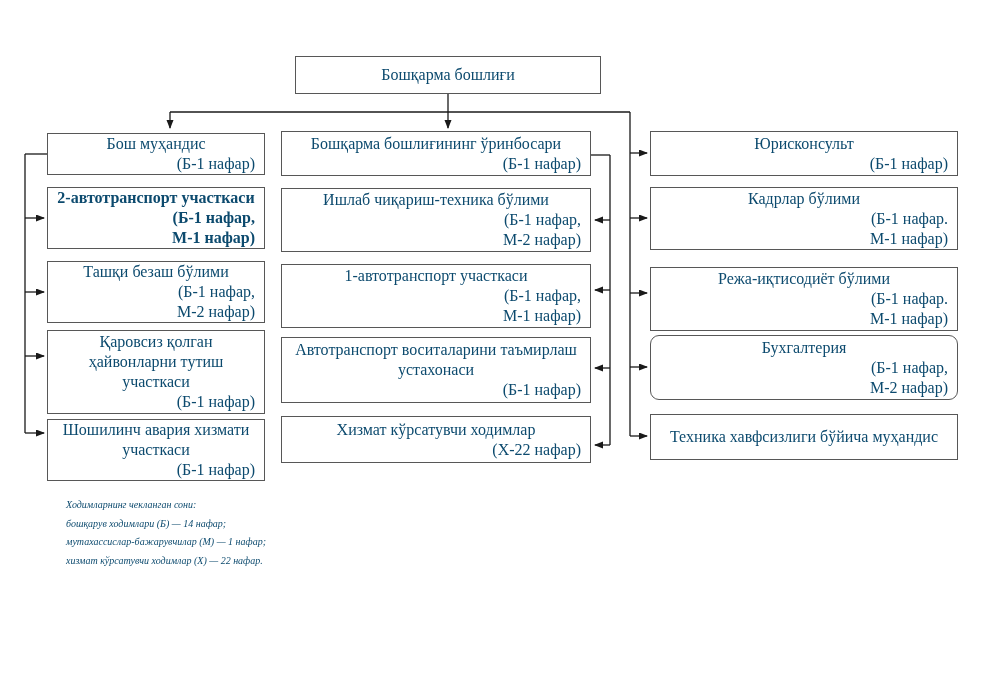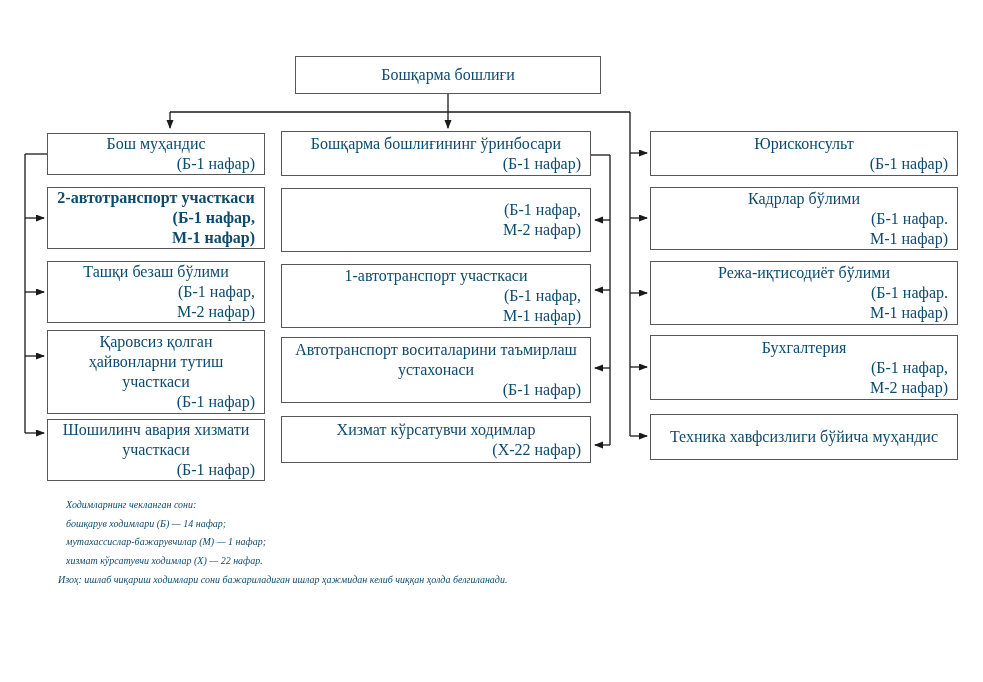--- a/index.html
+++ b/index.html
@@ -82,20 +82,21 @@
   <div class="box" style="left:47px;top:419px;width:218px;height:62px;">
     <div class="title">Шошилинч авария хизмати участкаси</div>
     <div class="staff">(Б-1 нафар)</div>
   </div>
 
   <div class="box" style="left:281px;top:131px;width:310px;height:45px;">
     <div class="title">Бошқарма бошлиғининг ўринбосари</div>
     <div class="staff">(Б-1 нафар)</div>
   </div>
   <div class="box" style="left:281px;top:188px;width:310px;height:64px;">
+    <div class="title">Ишлаб чиқариш-техника бўлими</div>
     <div class="staff">(Б-1 нафар,
 М-2 нафар)</div>
   </div>
   <div class="box" style="left:281px;top:264px;width:310px;height:64px;">
     <div class="title">1-автотранспорт участкаси</div>
     <div class="staff">(Б-1 нафар,
 М-1 нафар)</div>
   </div>
   <div class="box" style="left:281px;top:337px;width:310px;height:66px;">
     <div class="title">Автотранспорт воситаларини таъмирлаш устахонаси</div>
@@ -108,35 +109,34 @@
 
   <div class="box" style="left:650px;top:131px;width:308px;height:45px;">
     <div class="title">Юрисконсульт</div>
     <div class="staff">(Б-1 нафар)</div>
   </div>
   <div class="box" style="left:650px;top:187px;width:308px;height:63px;">
     <div class="title">Кадрлар бўлими</div>
     <div class="staff">(Б-1 нафар.
 М-1 нафар)</div>
   </div>
-  <div class="box" style="left:650px;top:261px;width:308px;height:64px;">
+  <div class="box" style="left:650px;top:267px;width:308px;height:64px;">
     <div class="title">Режа-иқтисодиёт бўлими</div>
     <div class="staff">(Б-1 нафар.
 М-1 нафар)</div>
   </div>
-  <div class="box" style="left:650px;top:335px;width:308px;height:65px;">
+  <div class="box" style="left:650px;top:335px;width:308px;height:65px;border-radius:9px;">
     <div class="title">Бухгалтерия</div>
     <div class="staff">(Б-1 нафар,
 М-2 нафар)</div>
   </div>
   <div class="box" style="left:650px;top:414px;width:308px;height:46px;">
     <div class="title">Техника хавфсизлиги бўйича муҳандис</div>
   </div>
 
   <div class="notes">
     <div>Ходимларнинг чекланган сони:</div>
     <div>бошқарув ходимлари (Б) — 14 нафар;</div>
     <div>мутахассислар-бажарувчилар (М) — 1 нафар;</div>
     <div>хизмат кўрсатувчи ходимлар (Х) — 22 нафар.</div>
-    <div class="foot">Изоҳ: ишлаб чиқариш ходимлари сони бажариладиган ишлар ҳажмидан келиб чиққан ҳолда белгиланади.</div>
   </div>
 
 </div>
 
 </body></html>

